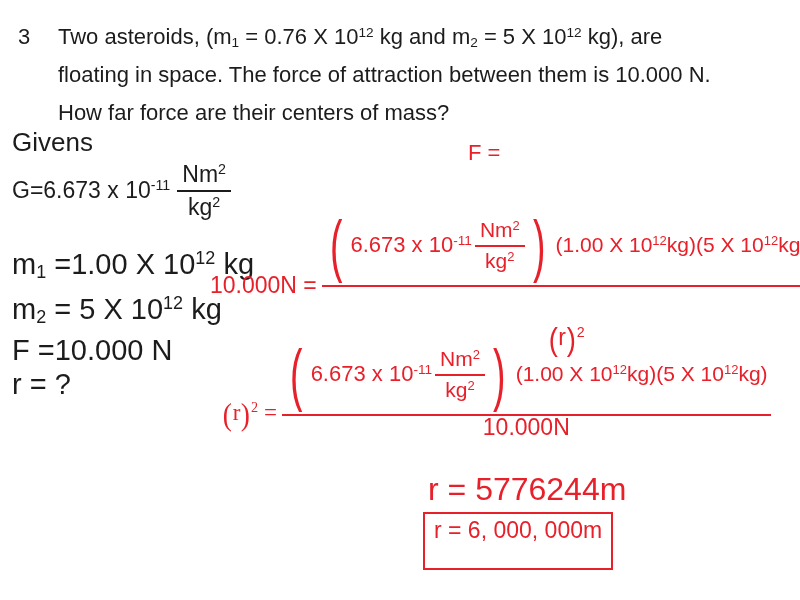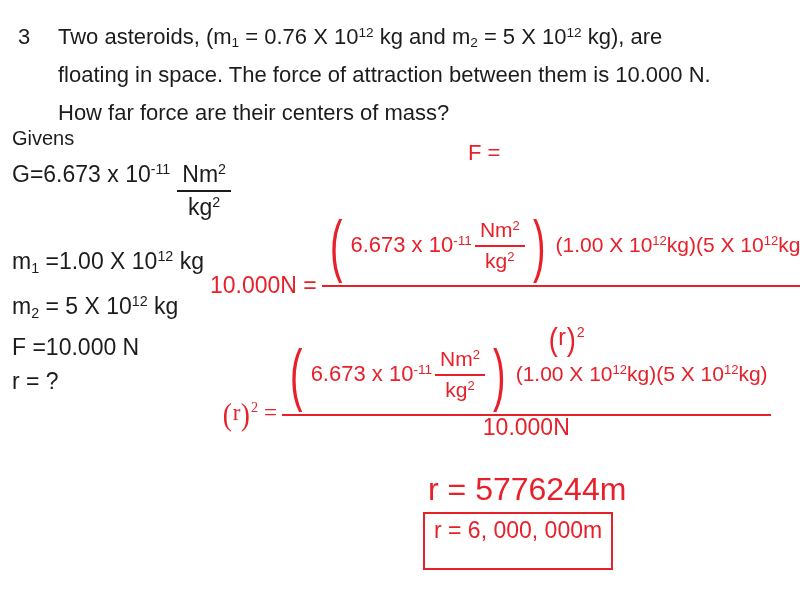--- a/index.html
+++ b/index.html
@@ -15,23 +15,23 @@
   
   .sup { font-size:0.62em; line-height:0; vertical-align:0.55em; }
   .sub { font-size:0.62em; line-height:0; vertical-align:-0.25em; }
 
   
   .prob { left:18px; top:24px; display:flex; gap:0; font-size:22px; }
   .prob-num { width:40px; flex:none; }
   .pline { line-height:26px; margin-bottom:12px; white-space:pre; }
 
   
-  .givens-title { left:12px; top:127px; font-size:20px; }
-  .g-line { left:12px; top:161px; display:flex; align-items:flex-start; gap:7px; font-size:23px; }
-  .given { left:12px; font-size:23px; white-space:pre; }
+  .givens-title { left:12px; top:127px; font-size:26px; }
+  .g-line { left:12px; top:161px; display:flex; align-items:center; gap:7px; font-size:23px; }
+  .given { left:12px; font-size:29px; white-space:pre; }
   .given-m1 { top:248px; }
   .given-m2 { top:293px; }
   .given-f  { top:334px; }
   .given-r  { top:368px; }
 
   
   .vfrac { display:inline-flex; flex-direction:column; align-items:center; text-align:center; }
   .vfrac .top { border-bottom:2px solid currentColor; padding:1px 5px 4px; line-height:1.05; }
   .vfrac .bot { padding-top:3px; line-height:1.05; }
 

